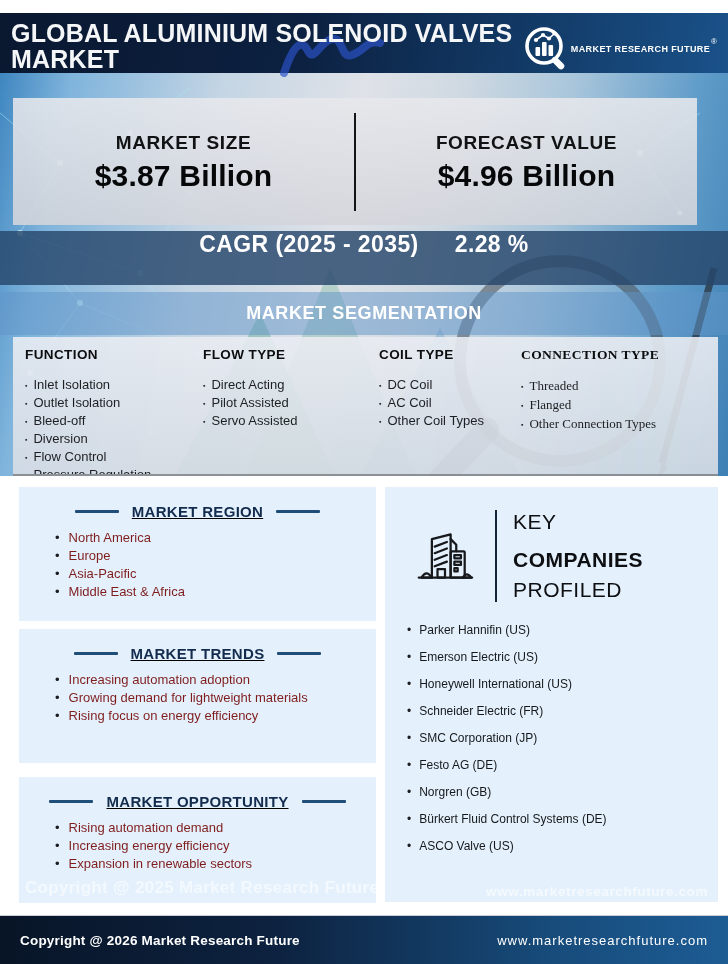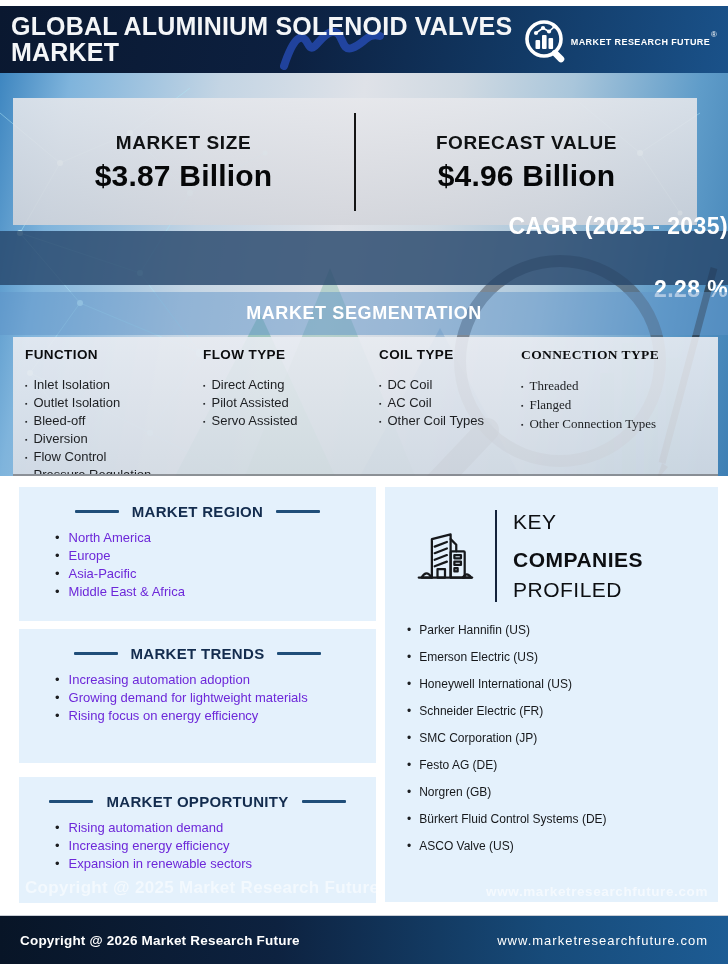--- a/index.html
+++ b/index.html
@@ -3,21 +3,21 @@
 <meta charset="utf-8">
 <style>
   html,body{margin:0;padding:0;background:#ffffff;}
   *{box-sizing:border-box;}
   .stage{
     position:relative;width:728px;height:964px;overflow:hidden;
     font-family:"Liberation Sans",sans-serif;background:#fff;
   }
   
   .header{
-    position:absolute;top:6px;left:0;width:728px;height:73px;
+    position:absolute;top:13px;left:0;width:728px;height:73px;
     background:linear-gradient(100deg,#0a1830 0%,#0c2040 40%,#123a66 72%,#1a528a 100%);
   }
   .title{
     position:absolute;left:11px;top:7px;z-index:2;
     color:#f4f6f8;font-size:25px;font-weight:bold;line-height:26px;letter-spacing:.2px;
   }
   .swoosh{position:absolute;left:280px;top:20px;z-index:1;opacity:.85;}
   .logo{position:absolute;right:12px;top:12px;display:flex;align-items:center;z-index:2;}
   .logo-text{color:#ffffff;font-size:9px;font-weight:bold;letter-spacing:.4px;white-space:nowrap;}
   .logo-reg{color:#ffffff;font-size:8px;position:relative;top:-8px;left:1px;}
@@ -32,22 +32,22 @@
     background:linear-gradient(180deg,rgba(231,232,236,.88) 0%,rgba(211,213,219,.88) 100%);
     display:flex;align-items:stretch;
   }
   .stat-half{flex:1;display:flex;flex-direction:column;align-items:center;justify-content:center;padding-top:2px;}
   .stat-label{font-size:19px;font-weight:bold;color:#101214;letter-spacing:.6px;}
   .stat-value{font-size:30px;font-weight:bold;color:#060708;margin-top:5px;letter-spacing:.2px;}
   .stat-divider{width:2px;background:#141414;height:98px;align-self:center;}
   .cagr-band{
     position:absolute;left:0;top:158px;width:728px;height:54px;
     background:rgba(39,71,107,.82);
-    display:flex;align-items:flex-end;justify-content:center;gap:36px;
-    color:#ffffff;font-size:23px;font-weight:bold;letter-spacing:.4px;flex-direction:column;
+    display:flex;align-items:flex-start;justify-content:center;gap:36px;
+    color:#ffffff;font-size:23px;font-weight:bold;letter-spacing:.4px;
   }
   .seg-band{
     position:absolute;left:0;top:219px;width:728px;height:43px;
     background:rgba(96,148,200,.50);
     display:flex;align-items:center;justify-content:center;
     color:#ffffff;font-size:18px;font-weight:bold;letter-spacing:.6px;
   }
   .seg-panel{
     position:absolute;left:13px;top:264px;width:705px;height:139px;overflow:hidden;
     background:linear-gradient(180deg,rgba(233,236,242,.90) 0%,rgba(215,221,229,.90) 100%);
@@ -58,25 +58,25 @@
   .seg-list{list-style:none;margin:0;padding:0;}
   .seg-list li{font-size:13px;line-height:11px;color:#1d1f22;margin-bottom:5px;white-space:nowrap;}
   .seg-list li::before{content:"▪";font-size:7px;margin-right:6px;position:relative;top:-1px;color:#2a2c30;}
   
   .content{position:absolute;top:476px;left:0;width:728px;height:439px;background:#ffffff;}
   .card{position:absolute;background:#e4f1fc;}
   .card-region{left:19px;top:11px;width:357px;height:134px;}
   .card-trends{left:19px;top:153px;width:357px;height:134px;}
   .card-opp{left:19px;top:301px;width:357px;height:126px;}
   .card-companies{left:385px;top:11px;width:333px;height:415px;}
-  .card-head{display:flex;align-items:center;justify-content:center;gap:13px;padding-top:16px;}
+  .card-head{display:flex;align-items:center;justify-content:center;gap:13px;padding-top:16px;text-decoration:underline;}
   .hline{width:44px;height:3px;background:var(--accent-line,#1f4e79);border-radius:1px;}
   .card-title{font-size:15px;font-weight:bold;color:#132c4e;letter-spacing:.3px;white-space:nowrap;}
   .card-list{list-style:none;margin:11px 0 0 36px;padding:0;}
-  .card-list li{font-size:13px;line-height:13px;color:#6d28d9;margin-bottom:5px;white-space:nowrap;}
+  .card-list li{font-size:13px;line-height:13px;color:#7f1d1d;margin-bottom:5px;white-space:nowrap;}
   .card-list li::before{content:"•";margin-right:9px;color:#1b1d20;}
   
   .comp-head{display:flex;align-items:center;margin:20px 0 0 30px;}
   .comp-icon{flex:none;}
   .comp-divider{width:2px;height:92px;background:#14233c;margin:0 16px 0 20px;}
   .comp-title{font-size:21px;line-height:30px;color:#0d0f12;letter-spacing:.5px;}
   .comp-title .bold{font-weight:bold;margin-top:8px;}
   .comp-list{list-style:none;margin:19px 0 0 22px;padding:0;}
   .comp-list li{font-size:12px;line-height:12px;color:#16181b;margin-bottom:15px;white-space:nowrap;}
   .comp-list li::before{content:"•";margin-right:8px;color:#1b1d20;}

